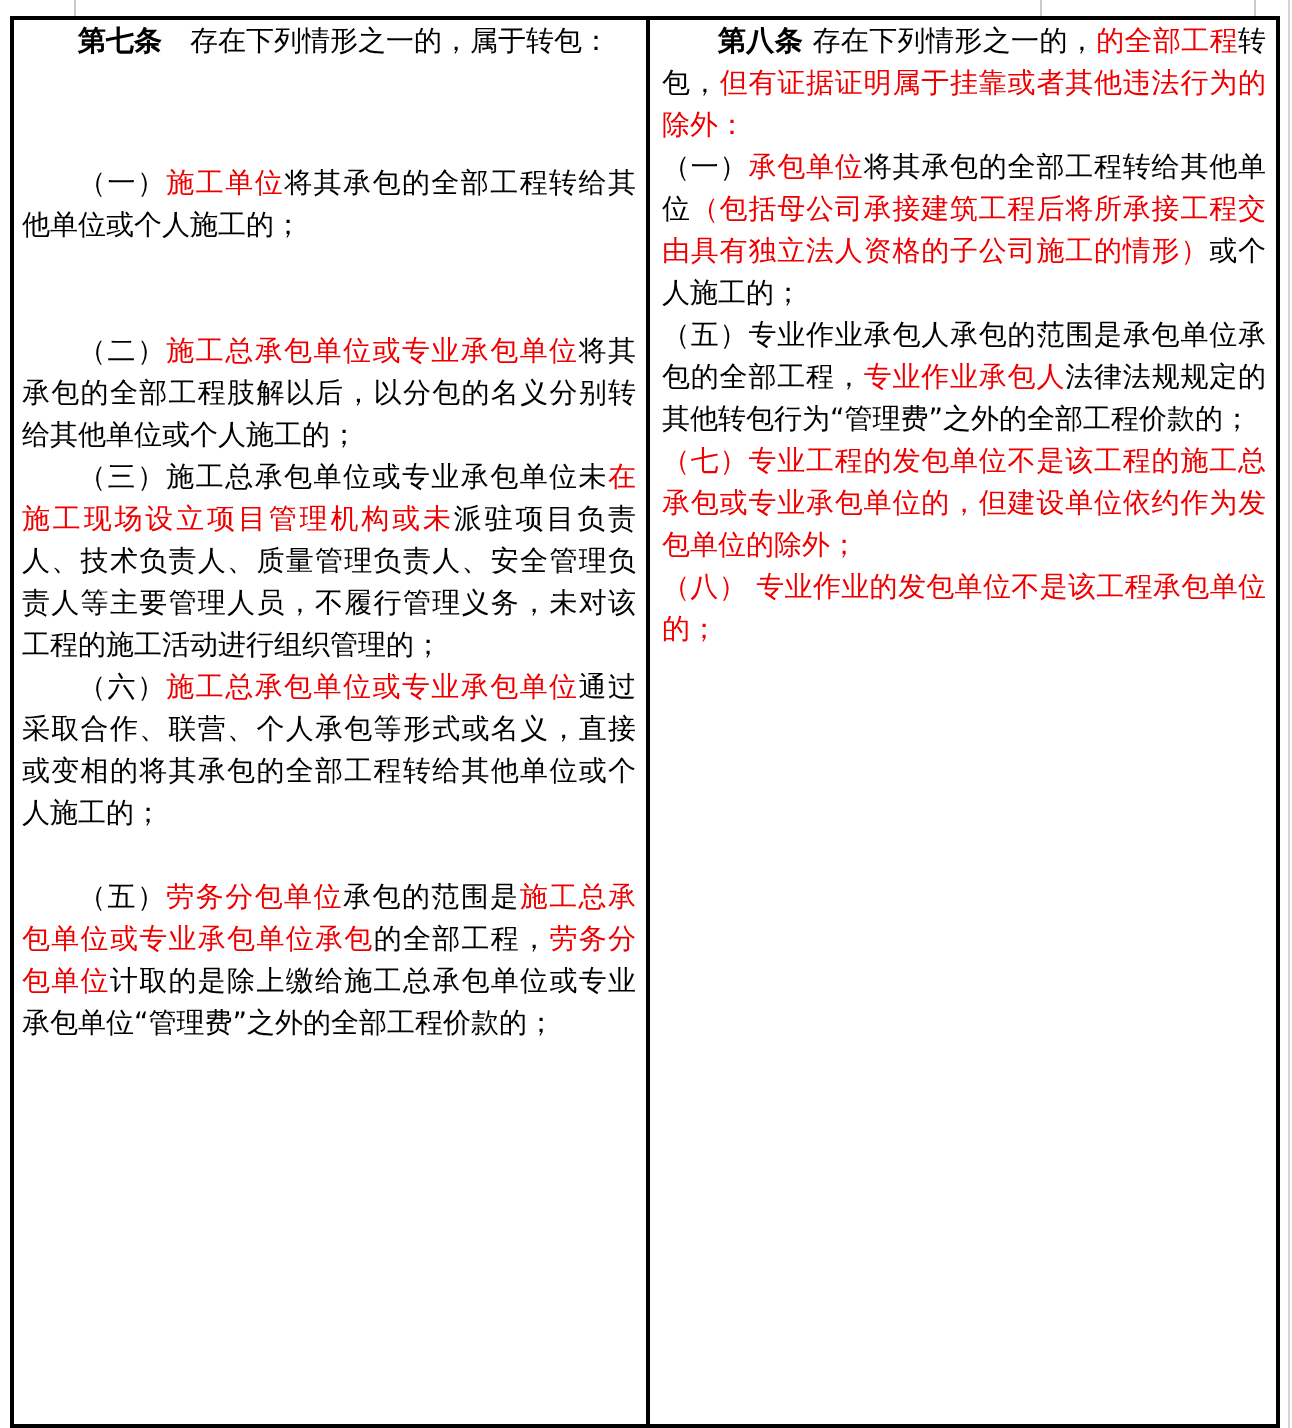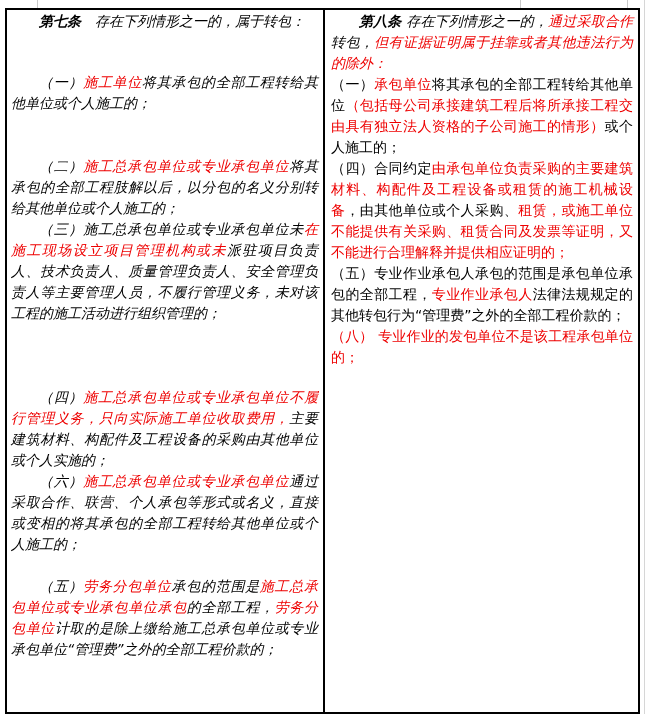--- a/index.html
+++ b/index.html
@@ -58,44 +58,43 @@
   .cell-left {
     width: 318px;
     border-right: 2px solid #000000;
     padding: 1px 5px 0 4px;
   }
   .cell-right {
     flex: 1;
     padding: 1px 5px 0 6px;
   }
   .para { margin: 0; }
-  .para.indent { text-indent: 2em; font-style: italic; }
+  .para.indent { text-indent: 2em; }
   .seg-red { color: var(--emphasis-red, #ee0000); }
   .seg-bold { font-weight: bold; }
 </style>
 </head>
 <body>
 
 <div class="page">
   <div class="grid-tick tick-1"></div>
   <div class="grid-tick tick-2"></div>
   <div class="grid-tick tick-3"></div>
   <div class="right-gridline"></div>
 
   <div class="law-table">
     <div class="cell cell-left">
         <p class="para indent"><span class="seg-bold">第七条</span><span>　存在下列情形之一的，属于转包：</span></p>
-        <p class="para indent" style="margin-top: 40px;"><span>（一）</span><span class="seg-red">施工单位</span><span>将其承包的全部工程转给其他单位或个人施工的；</span></p>
+        <p class="para indent" style="margin-top: 50px;"><span>（一）</span><span class="seg-red">施工单位</span><span>将其承包的全部工程转给其他单位或个人施工的；</span></p>
         <p class="para indent" style="margin-top: 42px;"><span>（二）</span><span class="seg-red">施工总承包单位或专业承包单位</span><span>将其承包的全部工程肢解以后，以分包的名义分别转给其他单位或个人施工的；</span></p>
         <p class="para indent"><span>（三）施工总承包单位或专业承包单位未</span><span class="seg-red">在施工现场设立项目管理机构或未</span><span>派驻项目负责人、技术负责人、质量管理负责人、安全管理负责人等主要管理人员，不履行管理义务，未对该工程的施工活动进行组织管理的；</span></p>
-        <p class="para indent" style="margin-top: 63px;"><span>（四）</span><span class="seg-red">施工总承包单位或专业承包单位不履行管理义务，只向实际施工单位收取费用，</span><span>主要建筑材料、构配件及工程设备的采购由其他单位或个人实施的；</span></p>
         <p class="para indent"><span>（六）</span><span class="seg-red">施工总承包单位或专业承包单位</span><span>通过采取合作、联营、个人承包等形式或名义，直接或变相的将其承包的全部工程转给其他单位或个人施工的；</span></p>
         <p class="para indent" style="margin-top: 21px;"><span>（五）</span><span class="seg-red">劳务分包单位</span><span>承包的范围是</span><span class="seg-red">施工总承包单位或专业承包单位承包</span><span>的全部工程，</span><span class="seg-red">劳务分包单位</span><span>计取的是除上缴给施工总承包单位或专业承包单位“管理费”之外的全部工程价款的；</span></p>
       </div>
     <div class="cell cell-right">
-        <p class="para indent"><span class="seg-bold">第八条</span><span> 存在下列情形之一的，</span><span class="seg-red">通过采取合作</span><span>转包，</span><span class="seg-red">但有证据证明属于挂靠或者其他违法行为的除外：</span></p>
+        <p class="para indent"><span class="seg-bold">第八条</span><span> 存在下列情形之一的，</span><span class="seg-red">的全部工程</span><span>转包，</span><span class="seg-red">但有证据证明属于挂靠或者其他违法行为的除外：</span></p>
         <p class="para"><span>（一）</span><span class="seg-red">承包单位</span><span>将其承包的全部工程转给其他单位</span><span class="seg-red">（包括母公司承接建筑工程后将所承接工程交由具有独立法人资格的子公司施工的情形）</span><span>或个人施工的；</span></p>
-        <p class="para"><span>（四）合同约定</span><span class="seg-red">由承包单位负责采购的主要建筑材料、构配件及工程设备或租赁的施工机械设备</span><span>，由其他单位或个人采购、</span><span class="seg-red">租赁，或施工单位不能提供有关采购、租赁合同及发票等证明，又不能进行合理解释并提供相应证明的；</span></p>
         <p class="para"><span>（五）专业作业承包人承包的范围是承包单位承包的全部工程，</span><span class="seg-red">专业作业承包人</span><span>法律法规规定的其他转包行为“管理费”之外的全部工程价款的；</span></p>
+        <p class="para"><span class="seg-red">（七）专业工程的发包单位不是该工程的施工总承包或专业承包单位的，但建设单位依约作为发包单位的除外；</span></p>
         <p class="para"><span class="seg-red">（八） 专业作业的发包单位不是该工程承包单位的；</span></p>
       </div>
   </div>
 </div>
 
 </body></html>

